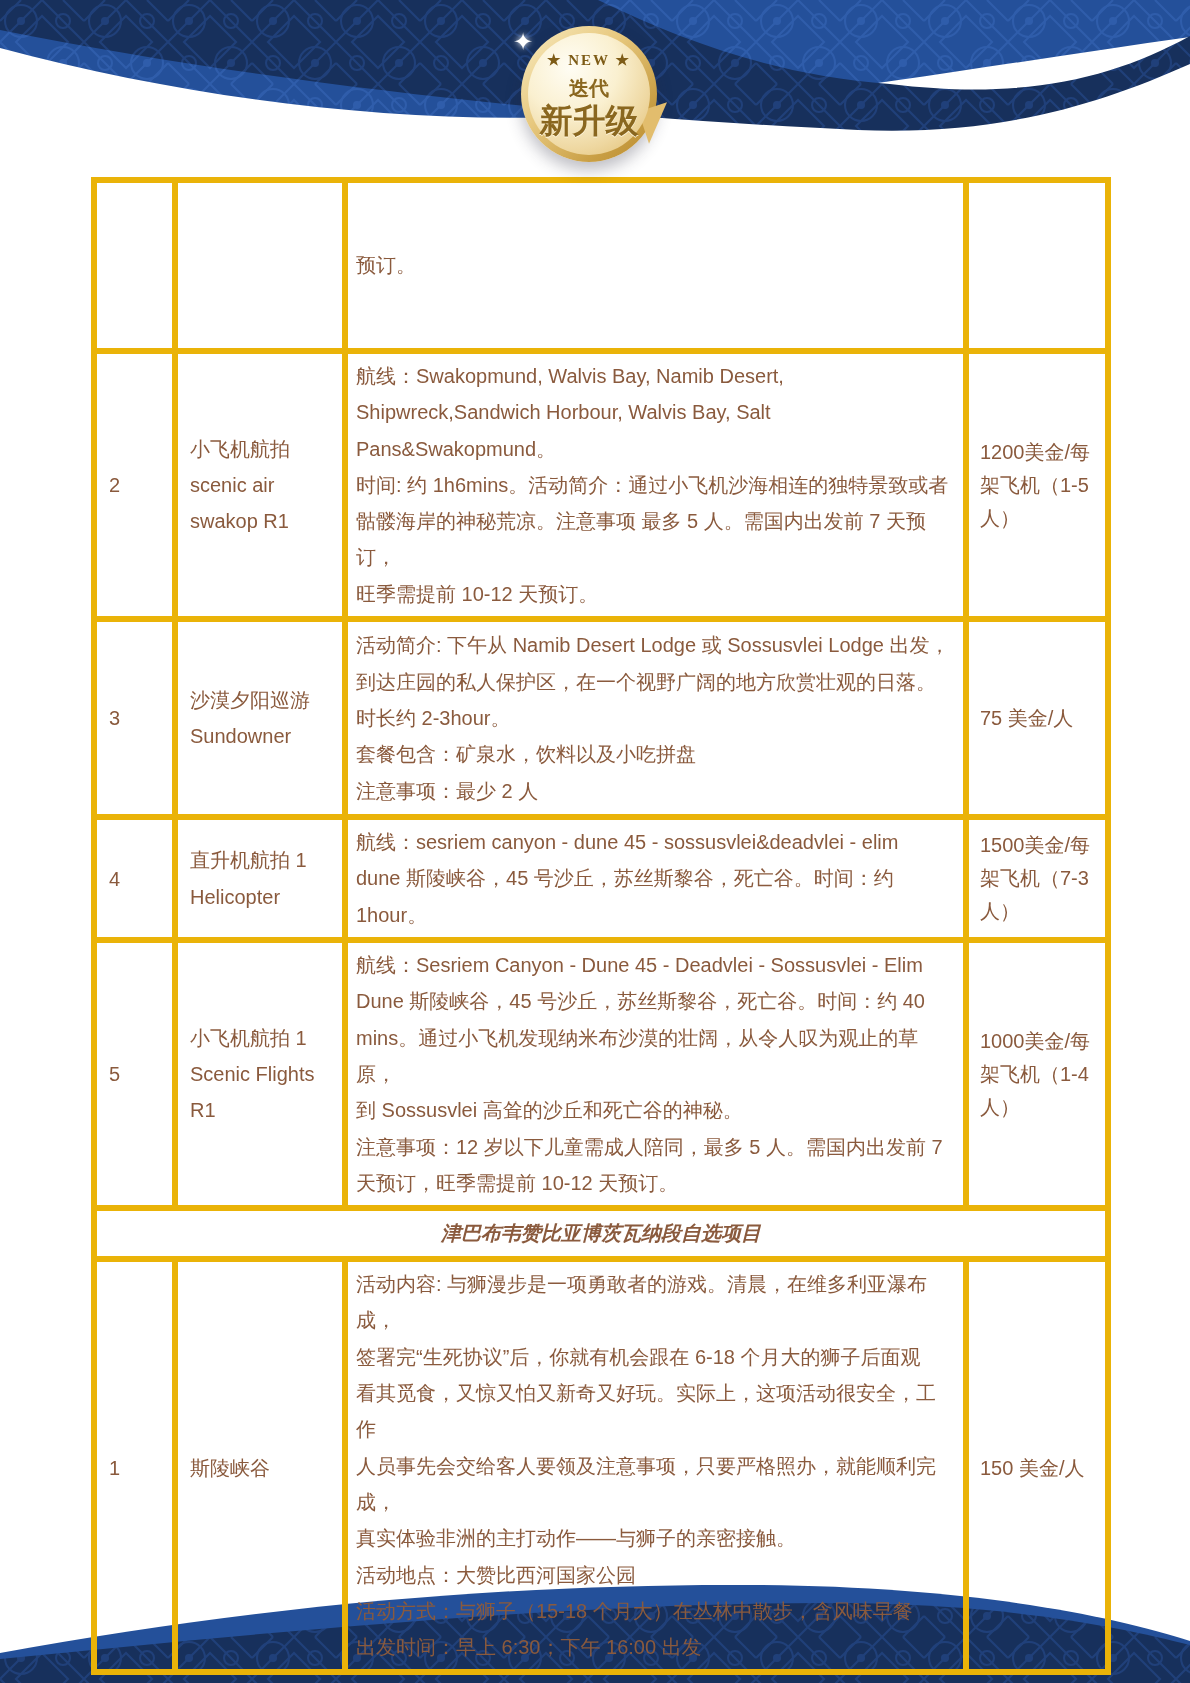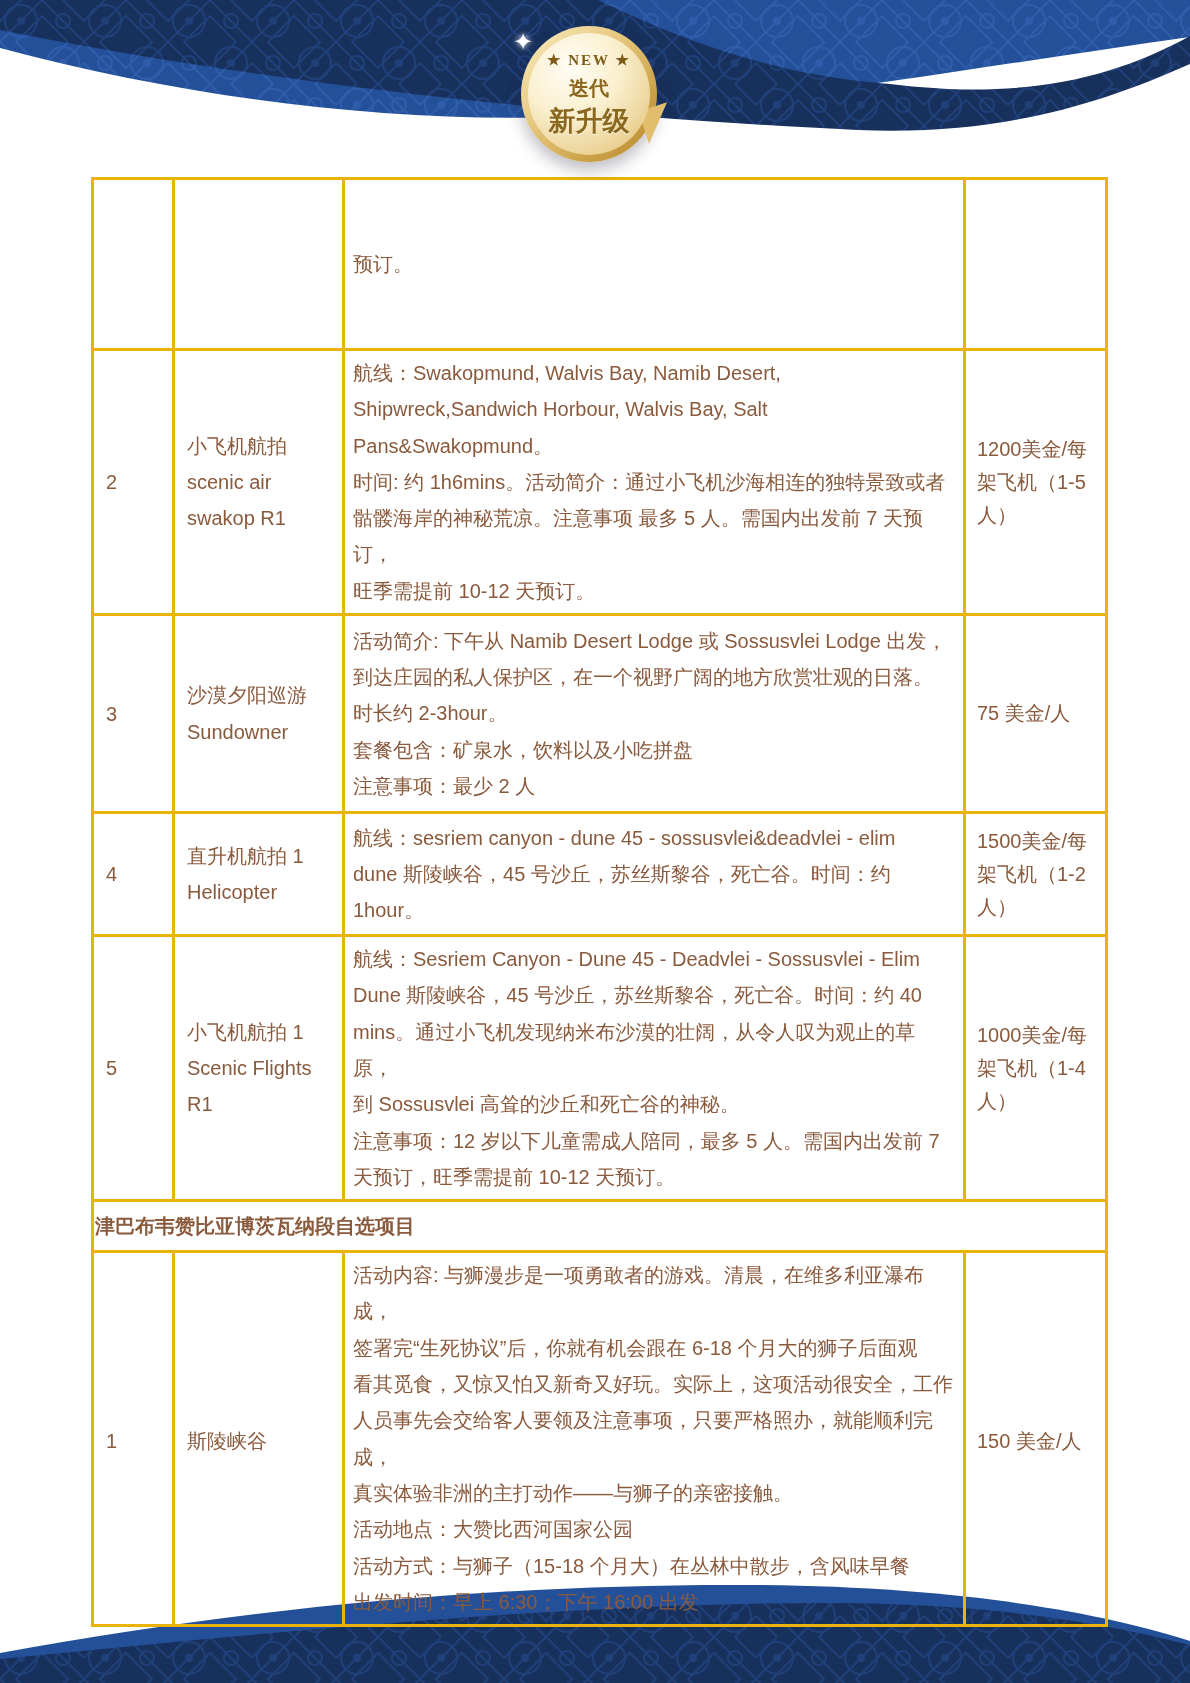--- a/index.html
+++ b/index.html
@@ -14,40 +14,40 @@
   .medal-ring{position:absolute;left:0;top:0;width:136px;height:136px;border-radius:50%;
       background:linear-gradient(135deg,#f9ecc2 0%,#e7c87e 40%,#c99f45 75%,#b98a2e 100%);
       box-shadow:0 8px 16px rgba(40,40,60,.30);}
   .medal-face{position:absolute;left:7px;top:7px;width:122px;height:122px;border-radius:50%;
       background:radial-gradient(circle at 35% 28%,#fffdf4 0%,#faf0d0 40%,#eed7a0 70%,#ddb968 100%);
       display:flex;flex-direction:column;align-items:center;justify-content:center;}
   .medal-stars{font-family:"Liberation Serif","DejaVu Serif",serif;font-size:15px;font-weight:bold;
       letter-spacing:2px;color:#7e5c17;margin-bottom:2px;}
   .medal-l1{font-size:20px;font-weight:bold;color:#8a671f;line-height:34px;
       text-shadow:0 1px 0 #fff6dd;}
-  .medal-l2{font-size:27px;font-weight:bold;color:#8a671f;line-height:32px;
+  .medal-l2{font-size:33px;font-weight:bold;color:#8a671f;line-height:32px;
       text-shadow:0 1px 0 #fff6dd;}
   .medal-tail{position:absolute;right:-16px;bottom:22px;width:0;height:0;
       border-left:30px solid #e2bd6d;border-bottom:34px solid transparent;
       transform:rotate(-18deg);}
   .sparkle{position:absolute;color:#ffffff;text-shadow:0 0 6px rgba(255,255,255,.95);}
   .sp1{left:-8px;top:2px;font-size:24px;}
   .sp2{right:-22px;bottom:-2px;font-size:14px;}
   
   table.grid{position:absolute;left:91px;top:177px;width:1014px;border-collapse:collapse;
       table-layout:fixed;z-index:2;}
-  table.grid td{border:3px solid #eab308;color:#8a5a3d;font-size:20px;
+  table.grid td{border:6px solid #eab308;color:#8a5a3d;font-size:20px;
       white-space:pre-line;overflow:hidden;vertical-align:middle;}
   td.num{padding-left:12px;line-height:26px;}
   td.name{padding-left:12px;padding-right:6px;line-height:36.3px;}
   td.desc{vertical-align:top;padding:4px 10px 4px 8px;line-height:36.3px;}
   td.price{padding-left:11px;padding-right:4px;line-height:33px;}
   td.vtop{vertical-align:top;padding-top:6px;}
   td.note-cell{padding-left:10px;line-height:30px;}
-  td.sect-cell{text-align:left;font-weight:bold;color:#7c4523;font-size:21px;}
+  td.sect-cell{text-align:center;font-weight:bold;color:#7c4523;font-size:21px;font-style:italic;}
 </style>
 </head>
 <body>
 
 <div class="page">
 
   <svg class="band top" width="1190" height="200" viewBox="0 0 1190 200">
     <defs>
       <pattern id="pnavy" width="84" height="84" patternUnits="userSpaceOnUse">
         <rect width="84" height="84" fill="#17305c"></rect>
@@ -142,21 +142,21 @@
     </tr>
 
     <tr style="height:123px">
       <td class="num">4</td>
       <td class="name">直升机航拍 1
 Helicopter</td>
       <td class="desc">航线：sesriem canyon - dune 45 - sossusvlei&amp;deadvlei - elim
 dune 斯陵峡谷，45 号沙丘，苏丝斯黎谷，死亡谷。时间：约
 1hour。</td>
       <td class="price">1500美金/每
-架飞机（1-2
+架飞机（7-3
 人）</td>
     </tr>
 
     <tr style="height:218px">
       <td class="num">5</td>
       <td class="name">小飞机航拍 1
 Scenic Flights
 R1</td>
       <td class="desc">航线：Sesriem Canyon - Dune 45 - Deadvlei - Sossusvlei - Elim
 Dune 斯陵峡谷，45 号沙丘，苏丝斯黎谷，死亡谷。时间：约 40

